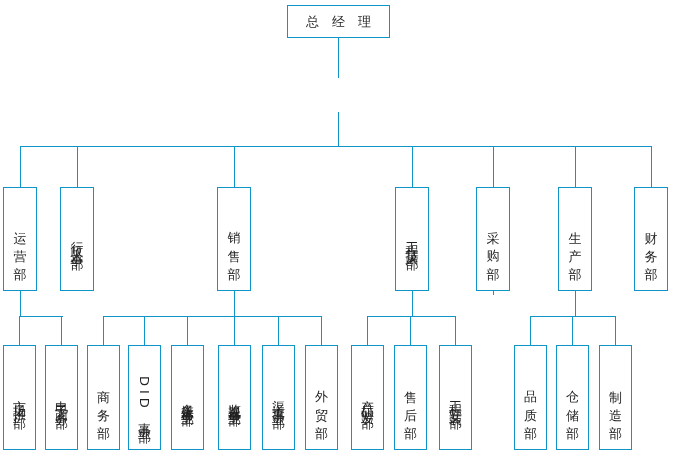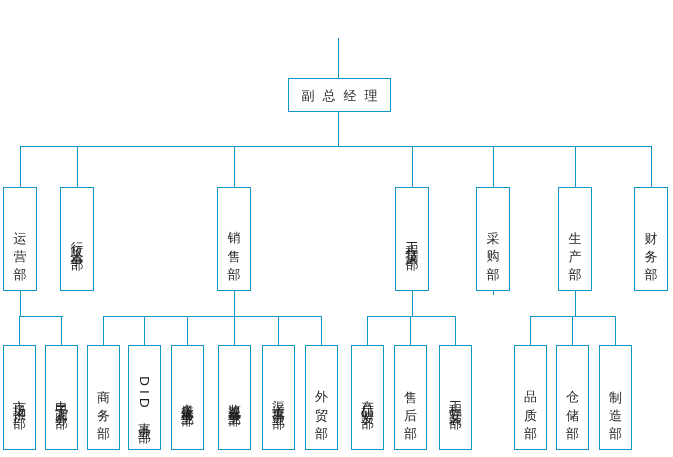--- a/index.html
+++ b/index.html
@@ -24,24 +24,24 @@
   .htext1 { letter-spacing:13px; margin-right:-13px; white-space:nowrap; }
   .htext2 { letter-spacing:8px;  margin-right:-8px;  white-space:nowrap; }
   .vline { position:absolute; width:1px;  background:var(--line); }
   .hline { position:absolute; height:1px; background:var(--line); }
 </style>
 </head>
 <body>
 
 <div class="canvas">
 
+  <div class="node hbox" style="left:287px;top:5px">
+    <span class="htext1">总经理</span>
+  </div>
 
-  <div class="node hbox2" style="left:288px;top:78px">
-    <span class="htext2">副总经理</span>
-  </div>
 
   <div class="node vbox v3" style="left:3px;top:187px">
     <span class="vtext">运营部</span>
   </div>
   <div class="node vbox v5" style="left:60px;top:187px">
     <span class="vtext">行政人事部</span>
   </div>
   <div class="node vbox v3" style="left:217px;top:187px">
     <span class="vtext">销售部</span>
   </div>

